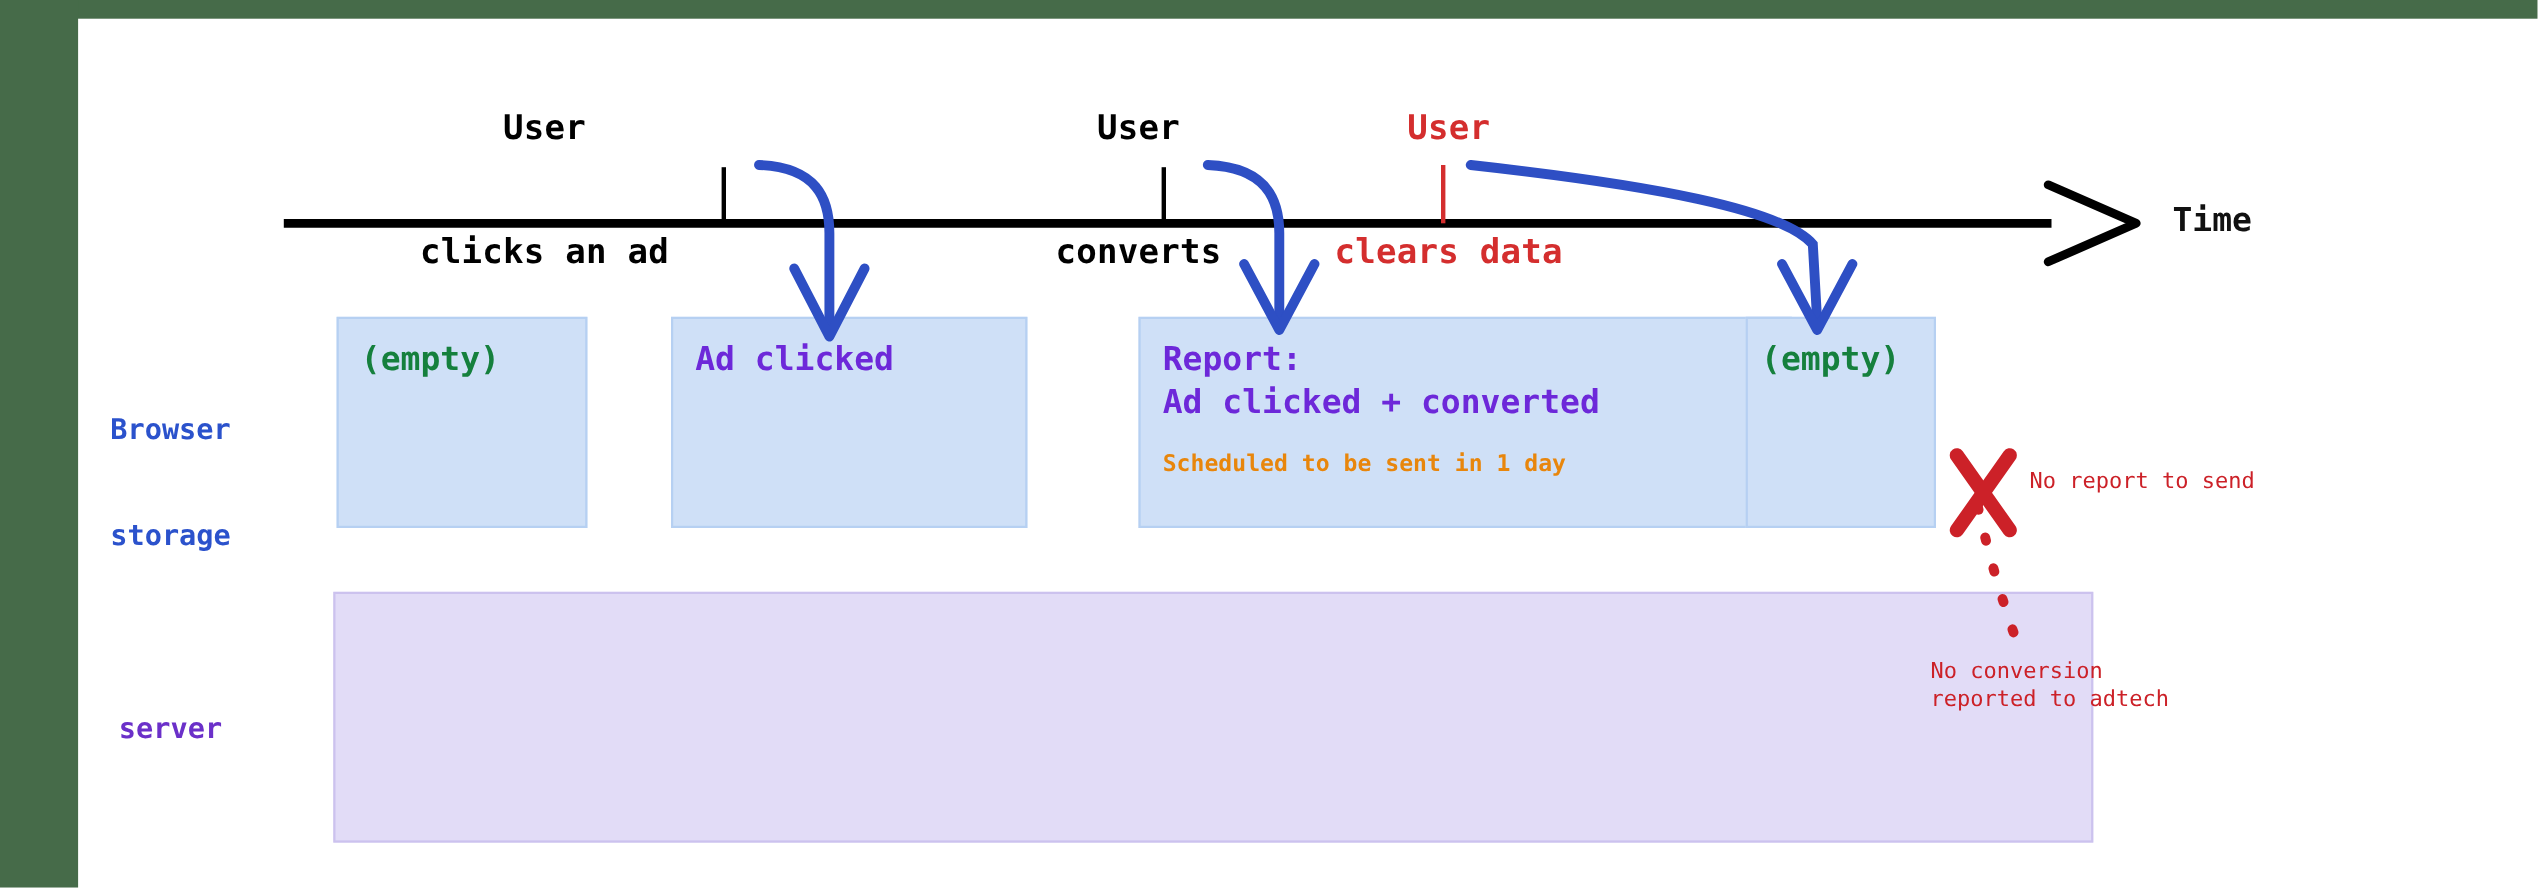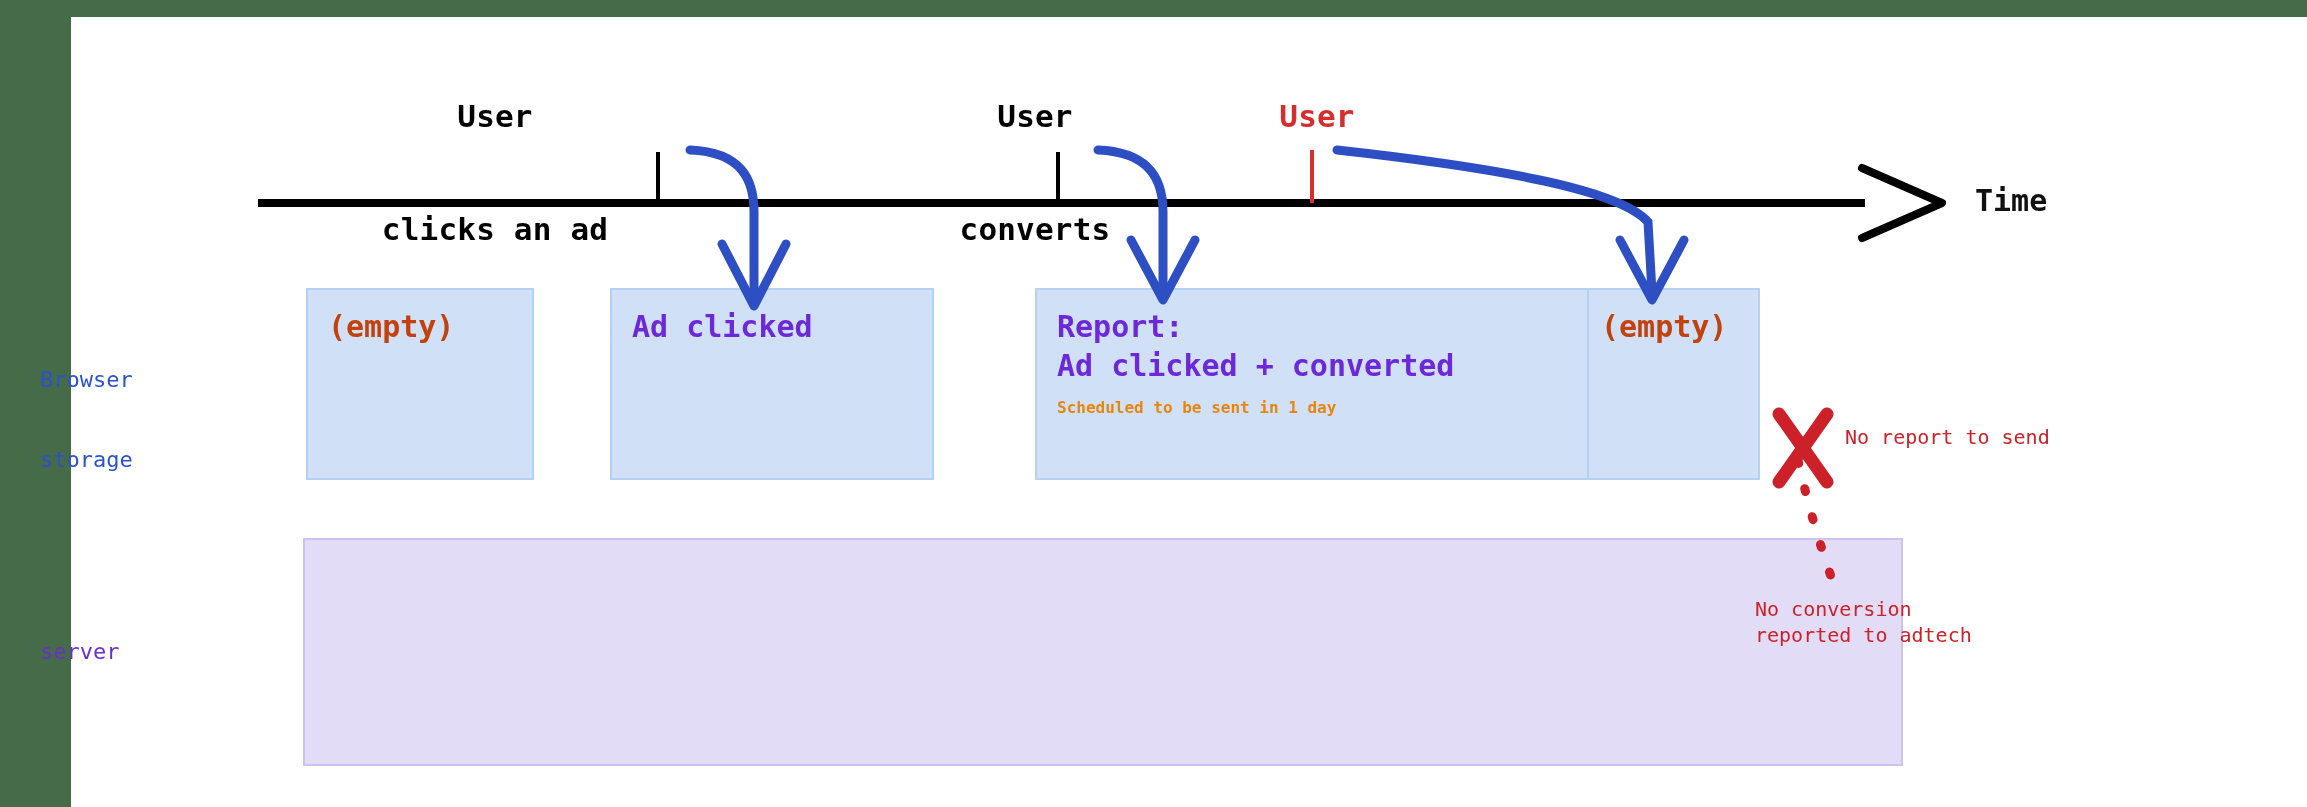--- a/index.html
+++ b/index.html
@@ -12,30 +12,30 @@
 
   svg.overlay{position:absolute;left:0;top:0;width:2307px;height:807px;pointer-events:none;}
 
   .tl-label{position:absolute;text-align:center;line-height:1.22;
             font-size:31px;font-weight:700;letter-spacing:0.2px;white-space:pre;}
   .tl-black{color:#000000;}
   .tl-red{color:#D42E2E;}
 
   .time-label{position:absolute;font-size:30px;font-weight:700;color:#111111;white-space:pre;}
 
-  .row-label{position:absolute;text-align:left;line-height:1.22;
-             font-size:22px;font-weight:400;white-space:pre;}
+  .row-label{position:absolute;text-align:center;line-height:1.22;
+             font-size:26px;font-weight:700;white-space:pre;}
   .row-blue{color:#2B52CC;}
   .row-purple{color:#6B30C9;}
 
   .sbox{position:absolute;background:#CFE0F7;border:2px solid #B6D0F2;box-sizing:border-box;}
   .sbox .txt{position:absolute;left:20px;right:12px;}
   .t-main{font-size:30px;font-weight:700;color:#6d28d9;line-height:1.30;white-space:pre;}
-  .t-empty{font-size:30px;font-weight:700;color:#c2410c;line-height:1.30;white-space:pre;}
-  .t-note{font-size:16px;font-weight:700;color:#E8860C;line-height:1.30;white-space:pre;}
+  .t-empty{font-size:30px;font-weight:700;color:#15803d;line-height:1.30;white-space:pre;}
+  .t-note{font-size:21px;font-weight:700;color:#E8860C;line-height:1.30;white-space:pre;margin-top:10px;}
 
   .pbox{position:absolute;background:#E2DCF7;border:2px solid #CCC2EE;box-sizing:border-box;}
 
   .ann-red{position:absolute;color:#CC2128;font-size:20px;font-weight:400;
            line-height:1.28;white-space:pre;}
 </style>
 </head>
 <body>
 
 <div id="stage">
@@ -48,20 +48,21 @@
     <div>clicks an ad</div>
   </div>
 
   <div class="tl-label tl-black" style="left:910px;top:22px;width:250px;">
     <div>User</div>
     <div>converts</div>
   </div>
 
   <div class="tl-label tl-red" style="left:1172px;top:22px;width:290px;">
     <div>User</div>
+    <div>clears data</div>
   </div>
 
   <div class="time-label" style="left:1975px;top:183px;">Time</div>
 
   <div class="row-label row-blue" style="left:40px;top:313px;width:230px;">
     <div>Browser</div>
     <div>storage</div>
   </div>
 
   <div class="row-label row-purple" style="left:40px;top:585px;width:230px;">

